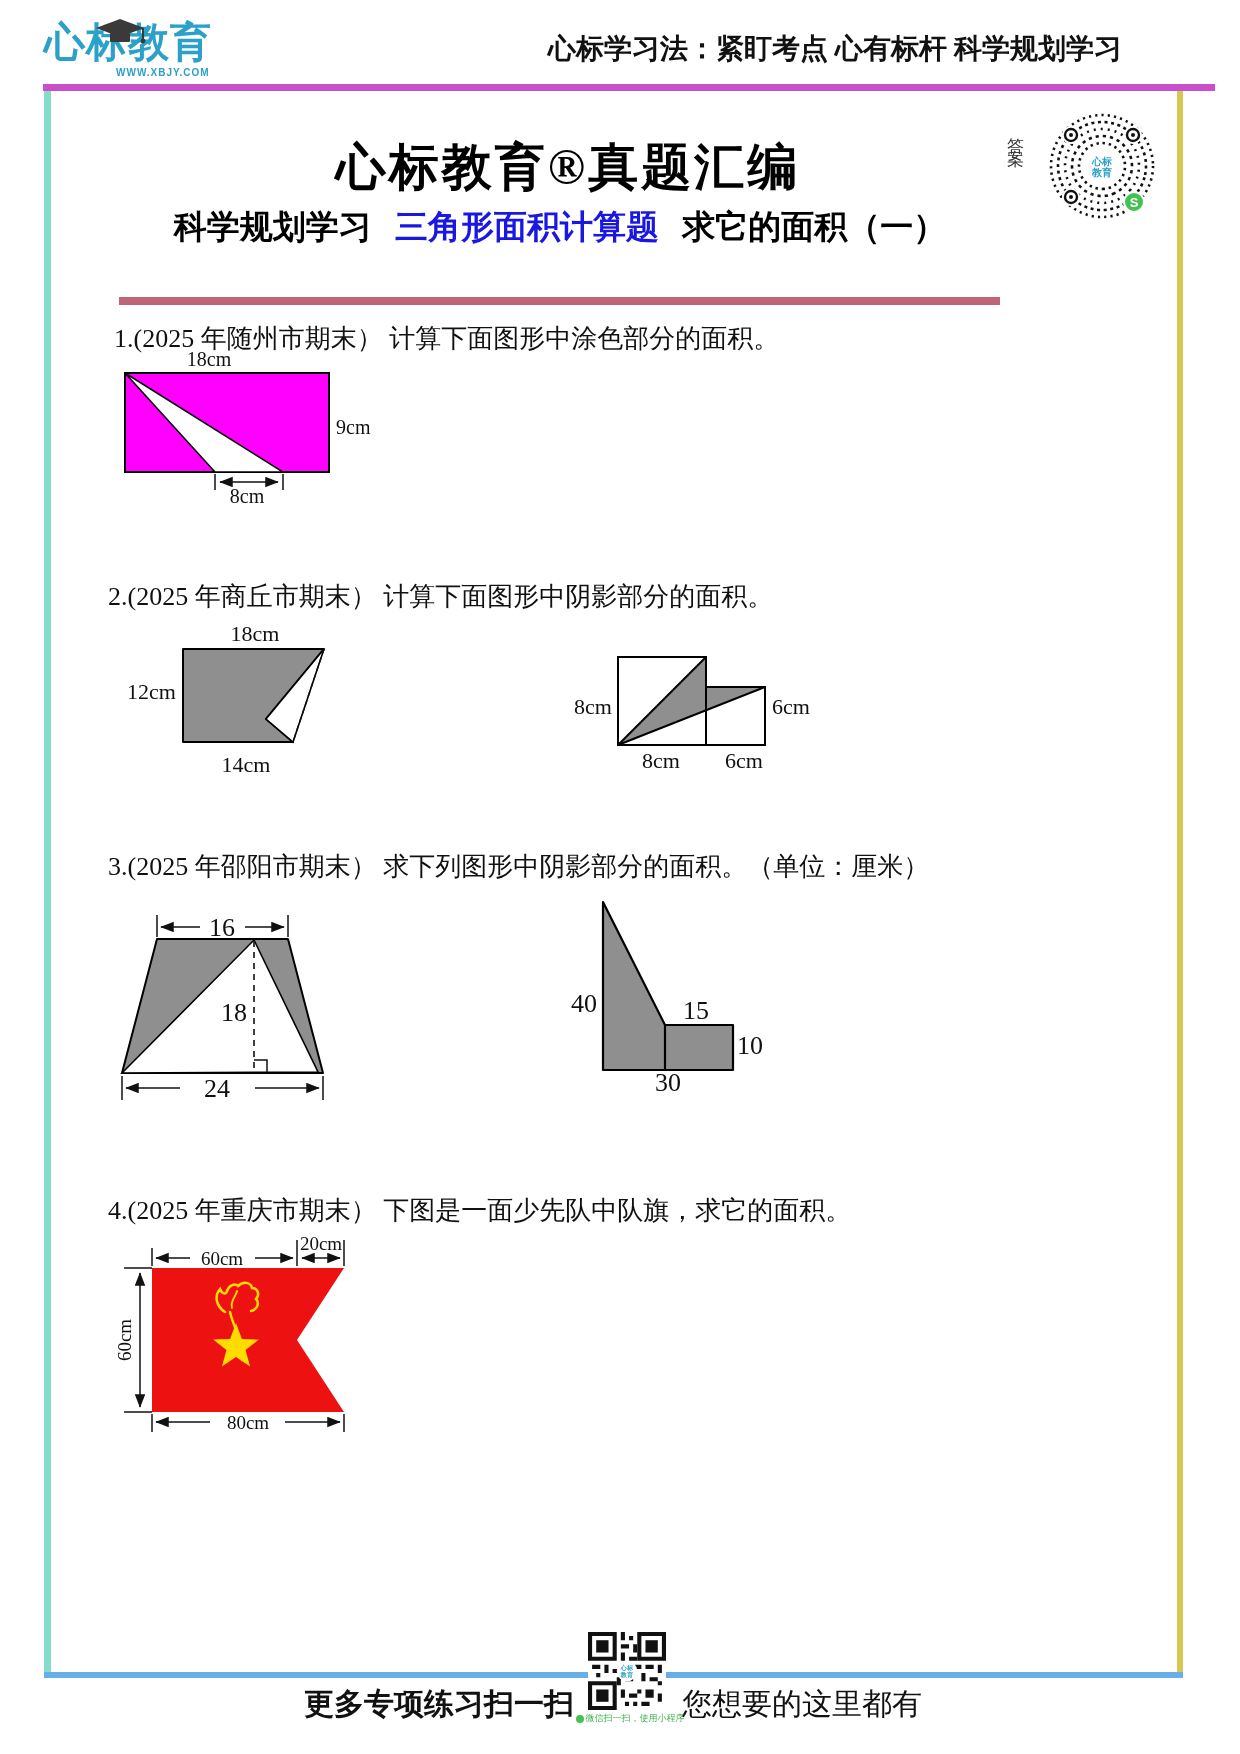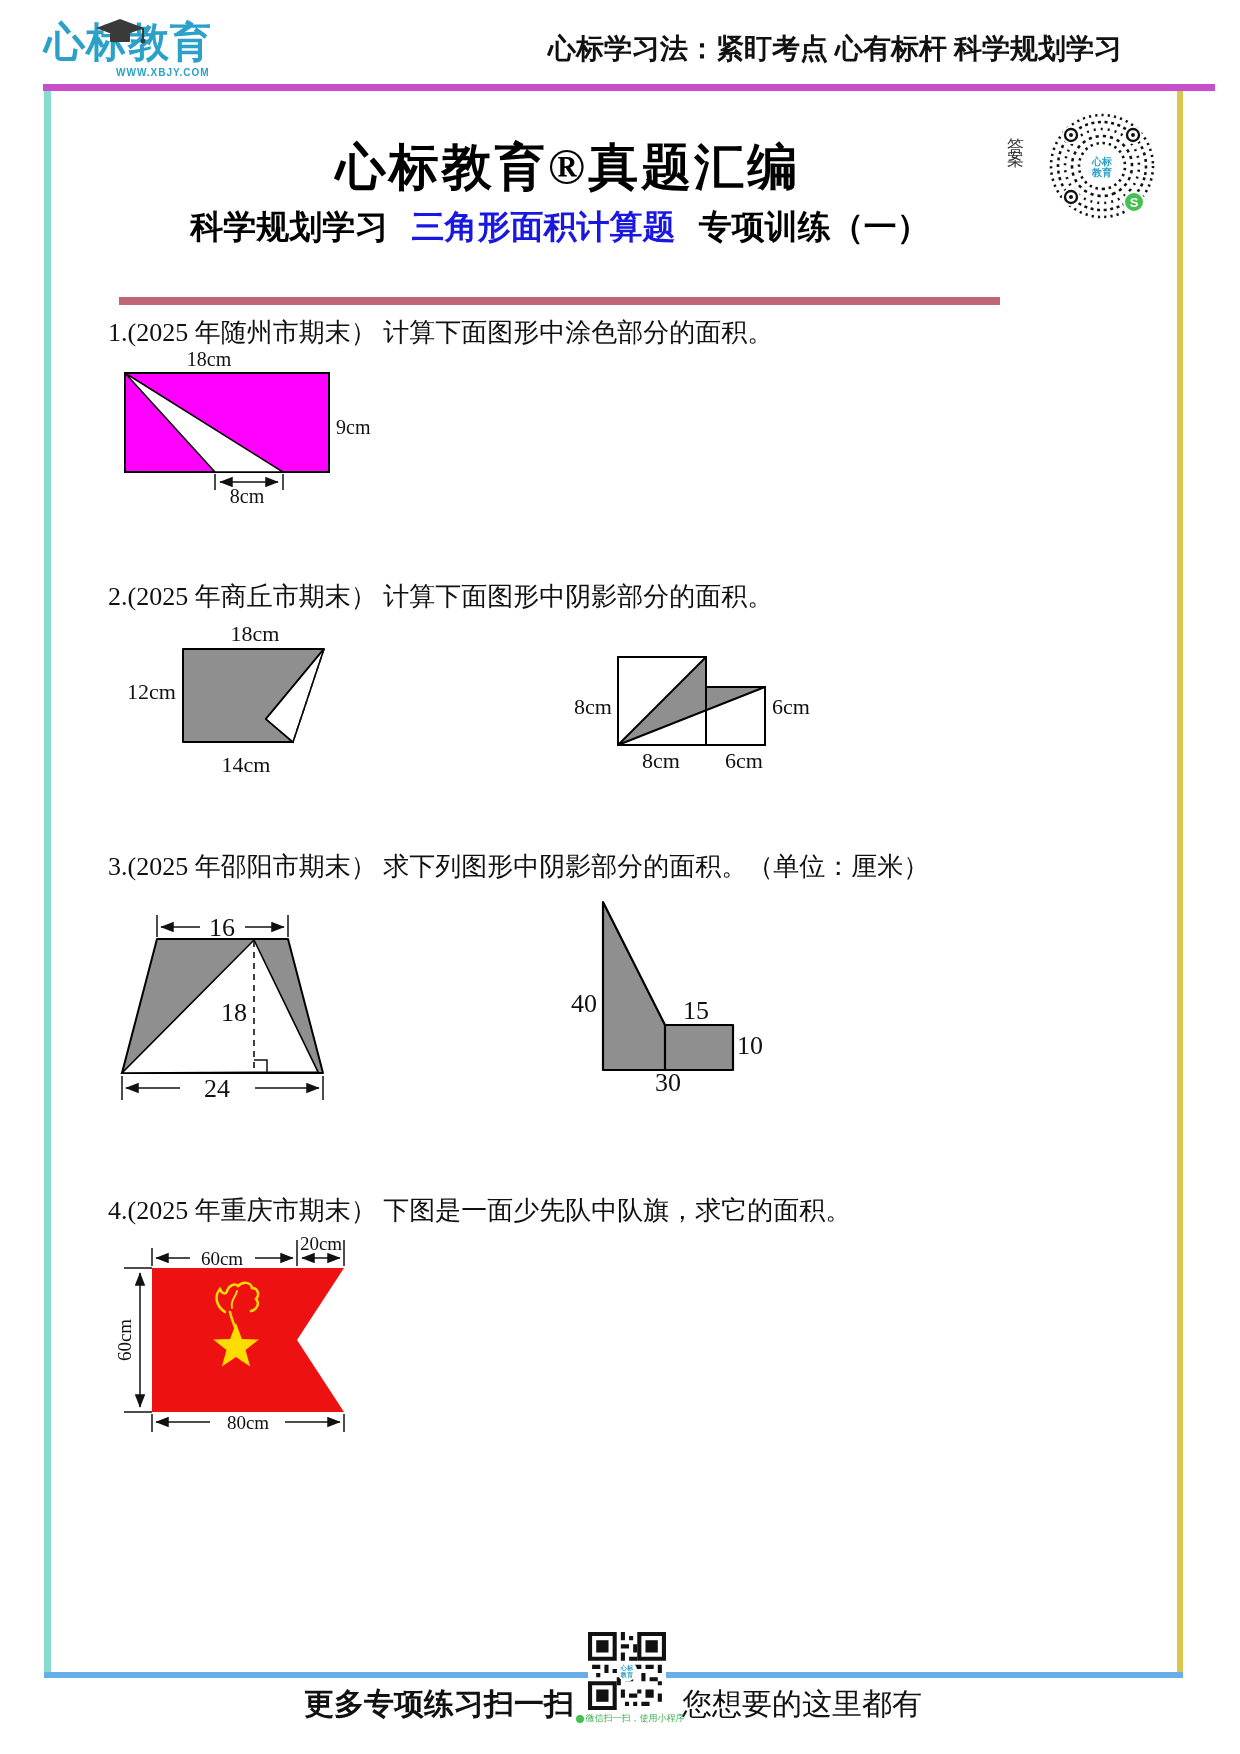--- a/index.html
+++ b/index.html
@@ -94,25 +94,25 @@
     <text x="0" y="10" text-anchor="middle" style="font-family:'Liberation Sans',sans-serif;font-size:10px;font-weight:bold;fill:#2ba0c8;">教育</text>
     <g>
       <circle cx="32" cy="36" r="10" fill="#45c152" stroke="#fff" stroke-width="2"></circle>
       <text x="32" y="41" text-anchor="middle" style="font-family:'Liberation Sans',sans-serif;font-size:13px;font-weight:bold;fill:#fff;">S</text>
     </g>
   </svg>
 
   <div class="subtitle">
     <span>科学规划学习</span>
     <span class="hl">三角形面积计算题</span>
-    <span>专项训练（一）</span>
+    <span>求它的面积（一）</span>
   </div>
   <div class="rule-rose"></div>
 
-  <p class="ptext" style="top:318px;margin:0;">1.(2025 年随州市期末） 计算下面图形中涂色部分的面积。</p>
+  <p class="ptext" style="top:318px;margin:6px;">1.(2025 年随州市期末） 计算下面图形中涂色部分的面积。</p>
   <svg class="fig" style="left:95px;top:345px;" width="290" height="165" viewBox="95 345 290 165">
     <defs>
       <marker id="arrF1" markerWidth="10" markerHeight="8" refX="8.5" refY="3.5" orient="auto-start-reverse">
         <path d="M0,0 L9,3.5 L0,7 Z" fill="#111"></path>
       </marker>
     </defs>
     <rect x="125" y="373" width="204" height="99" fill="#ff00fe" stroke="#000" stroke-width="2"></rect>
     <path d="M125,373 L283,472 L215,472 Z" fill="#fff" stroke="#000" stroke-width="1.5"></path>
     <text class="dimS" x="209" y="366" text-anchor="middle">18cm</text>
     <text class="dimS" x="336" y="434">9cm</text>

